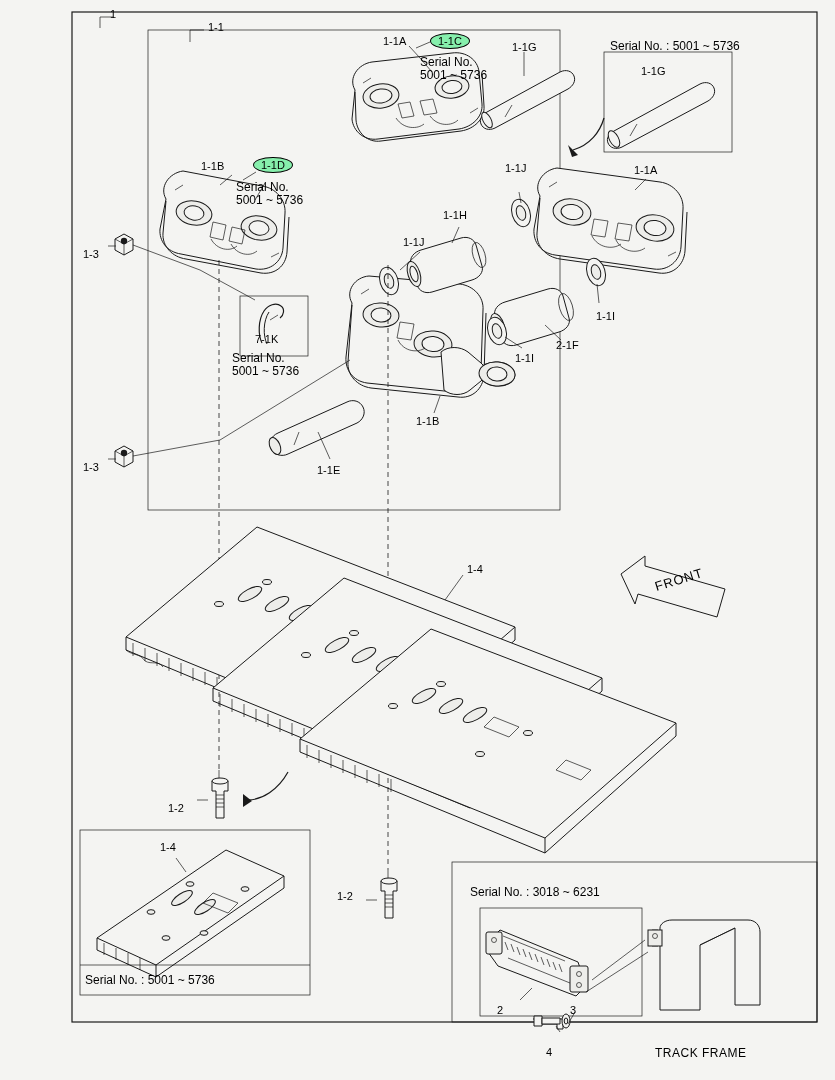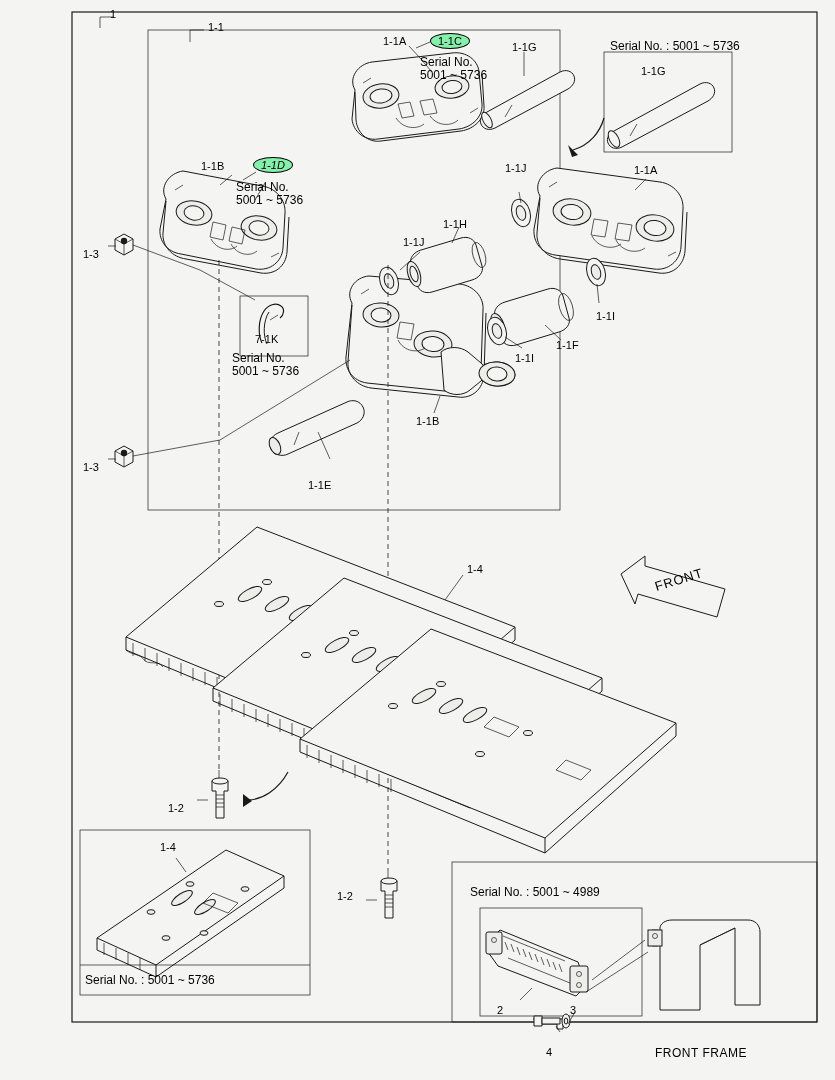--- a/index.html
+++ b/index.html
@@ -399,50 +399,50 @@
   <div class="lbl ctr sm" style="left:420px; top:69px; width:80px;">5001 ~ 5736</div>
 
   <div class="lbl" style="left:512px; top:41px;">1-1G</div>
 
   <div class="lbl sm" style="left:610px; top:40px;">Serial No. : 5001 ~ 5736</div>
   <div class="lbl" style="left:641px; top:65px;">1-1G</div>
 
   <div class="lbl" style="left:634px; top:164px;">1-1A</div>
 
   <div class="lbl" style="left:201px; top:160px;">1-1B</div>
-  <div class="oval" style="left:253px; top:157px;font-style:italic;">1-1D</div>
+  <div class="oval" style="left:253px; top:157px;">1-1D</div>
   <div class="lbl ctr sm" style="left:236px; top:181px; width:86px;">Serial No.</div>
   <div class="lbl ctr sm" style="left:236px; top:194px; width:86px;">5001 ~ 5736</div>
 
   <div class="lbl" style="left:505px; top:162px;">1-1J</div>
-  <div class="lbl" style="left:443px; top:218px;text-align:center;">1-1H</div>
+  <div class="lbl" style="left:443px; top:209px;text-align:center;">1-1H</div>
   <div class="lbl" style="left:403px; top:236px;">1-1J</div>
   <div class="lbl" style="left:596px; top:310px;">1-1I</div>
-  <div class="lbl" style="left:556px; top:339px;">1-1F</div>
+  <div class="lbl" style="left:556px; top:339px;">2-1F</div>
   <div class="lbl" style="left:515px; top:352px;">1-1I</div>
 
   <div class="lbl" style="left:255px; top:333px;">7-1K</div>
   <div class="lbl ctr sm" style="left:232px; top:352px; width:86px;">Serial No.</div>
   <div class="lbl ctr sm" style="left:232px; top:365px; width:86px;">5001 ~ 5736</div>
 
   <div class="lbl" style="left:416px; top:415px;">1-1B</div>
-  <div class="lbl" style="left:308px; top:464px;margin-top:15px;">1-1E</div>
+  <div class="lbl" style="left:317px; top:464px;">1-1E</div>
 
   <div class="lbl" style="left:83px; top:248px;">1-3</div>
   <div class="lbl" style="left:83px; top:461px;">1-3</div>
 
   <div class="lbl" style="left:467px; top:563px;">1-4</div>
 
   <div class="lbl" style="left:168px; top:802px;">1-2</div>
   <div class="lbl" style="left:337px; top:890px;">1-2</div>
 
   <div class="lbl" style="left:160px; top:841px;">1-4</div>
   <div class="lbl sm" style="left:85px; top:974px;">Serial No. : 5001 ~ 5736</div>
 
-  <div class="lbl sm" style="left:470px; top:886px;">Serial No. : 5001 ~ 4989</div>
+  <div class="lbl sm" style="left:470px; top:886px;">Serial No. : 3018 ~ 6231</div>
   <div class="lbl" style="left:497px; top:1004px;">2</div>
   <div class="lbl" style="left:570px; top:1004px;">3</div>
   <div class="lbl" style="left:546px; top:1046px;">4</div>
-  <div class="tf-text" style="left:655px; top:1046px;">FRONT FRAME</div>
+  <div class="tf-text" style="left:655px; top:1046px;">TRACK FRAME</div>
 
   <div class="front-text" style="left:654px; top:572px;">FRONT</div>
 
 </div>
 
 </body></html>

